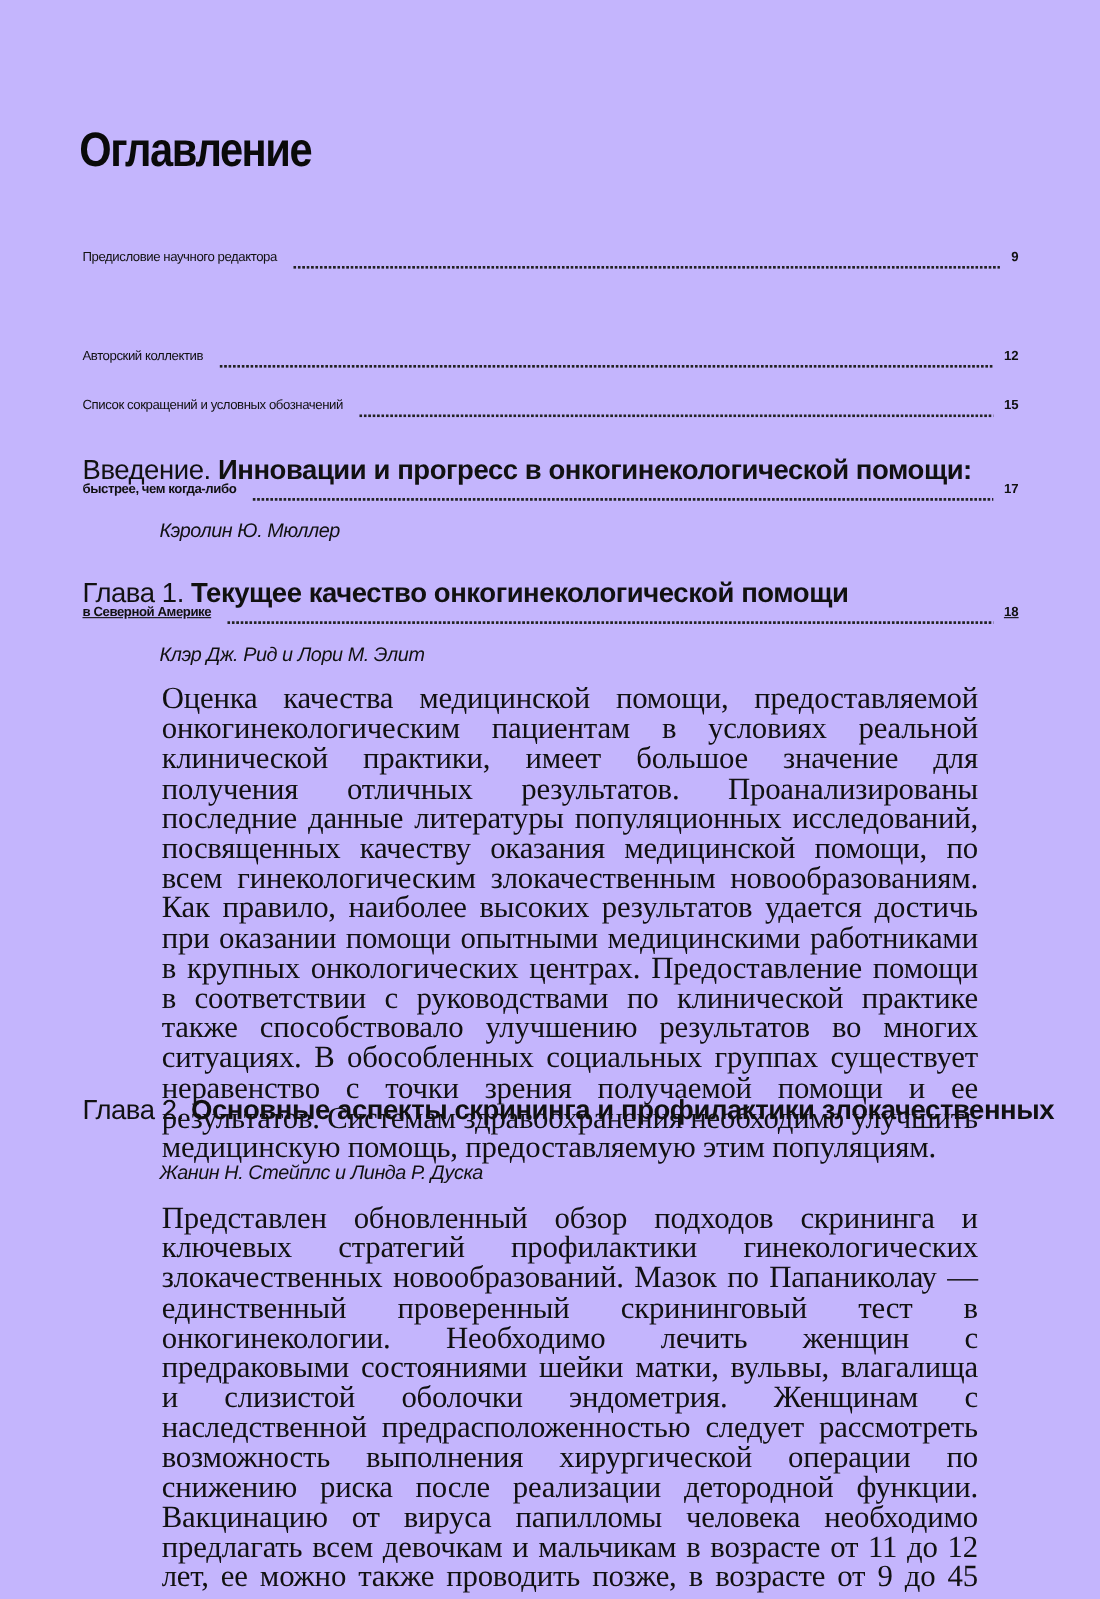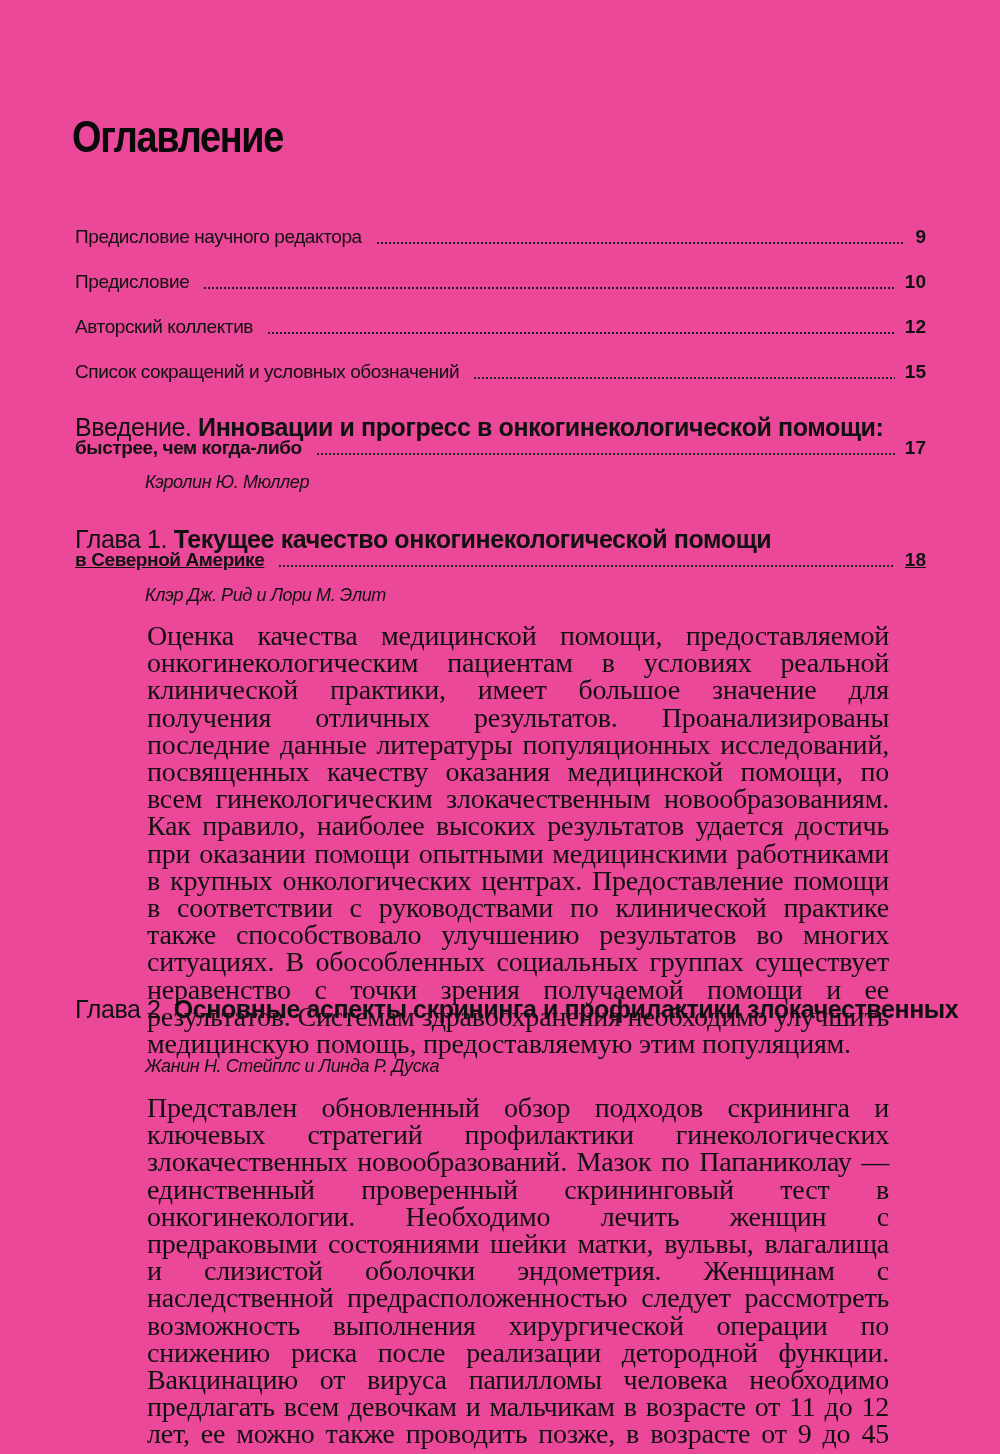--- a/index.html
+++ b/index.html
@@ -1,27 +1,27 @@
 <!DOCTYPE html>
 <html><head>
 <meta charset="utf-8">
 <style>
   html, body { margin: 0; padding: 0; background: #ffffff; }
   body { width: 1000px; height: 1454px; position: relative; overflow: hidden; color: #111; }
-  .page { position: absolute; left: 0; top: 0; width: 1000px; height: 1454px; background: #ec4899; }
+  .page { position: absolute; left: 0; top: 0; width: 1000px; height: 1454px; background: #c4b5fd; }
   .title {
     position: absolute; left: 72px; top: 112px;
     font-family: "Liberation Sans", sans-serif; font-weight: bold;
     font-size: 44px; letter-spacing: -1.5px; color: #0a0a0a;
     transform: scaleX(0.86); transform-origin: left top;
   }
   .toc-line {
     position: absolute; left: 75px; width: 851px; height: 26px;
     display: flex; align-items: baseline;
-    font-family: "Liberation Sans", sans-serif; font-size: 19px; color: #111;
+    font-family: "Liberation Sans", sans-serif; font-size: 12px; color: #111;
   }
   .toc-line .lbl { white-space: nowrap; letter-spacing: -0.4px; }
   .toc-line .lbl b { font-weight: bold; }
   .toc-line .dots {
     flex: 1; margin: 0 10px 0 14px; height: 4px; align-self: center; position: relative; top: 4px;
     background-image: radial-gradient(circle, #222 1.2px, transparent 1.4px);
     background-size: 4px 4px; background-repeat: repeat-x;
   }
   .toc-line .num { font-weight: bold; white-space: nowrap; }
   .head-first {
@@ -43,25 +43,20 @@
 <body>
 
 <div class="page">
 
   <div class="title">Оглавление</div>
 
   <div class="toc-line" style="top:226px;">
     <span class="lbl">Предисловие научного редактора</span>
     <span class="dots"></span>
     <span class="num">9</span>
-  </div>
-  <div class="toc-line" style="top:271px;">
-    <span class="lbl">Предисловие</span>
-    <span class="dots"></span>
-    <span class="num">10</span>
   </div>
   <div class="toc-line" style="top:316px;">
     <span class="lbl">Авторский коллектив</span>
     <span class="dots"></span>
     <span class="num">12</span>
   </div>
   <div class="toc-line" style="top:361px;">
     <span class="lbl">Список сокращений и условных обозначений</span>
     <span class="dots"></span>
     <span class="num">15</span>

